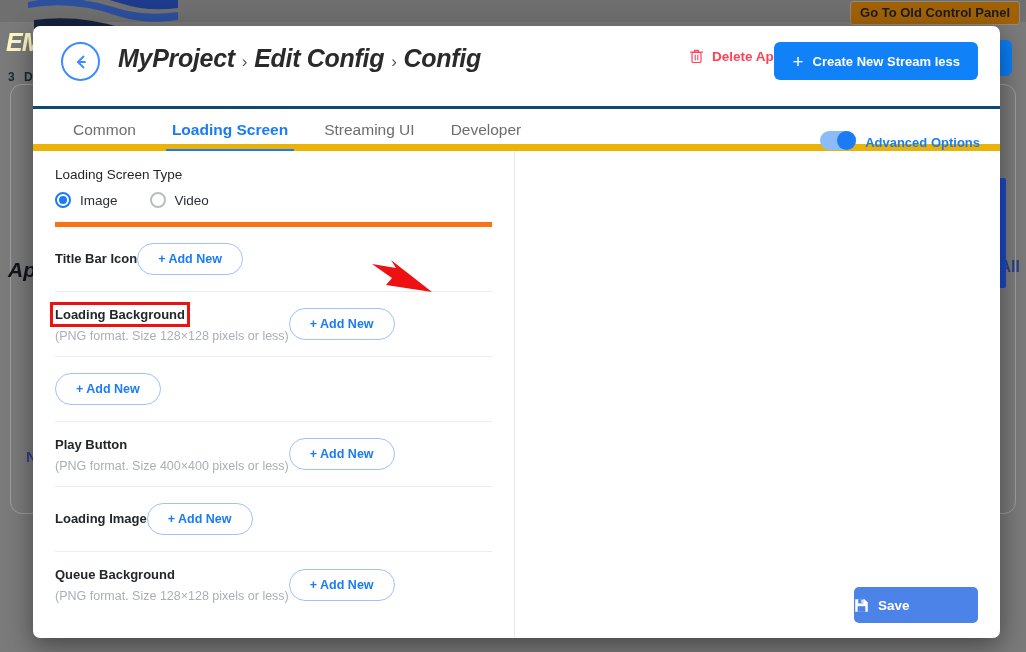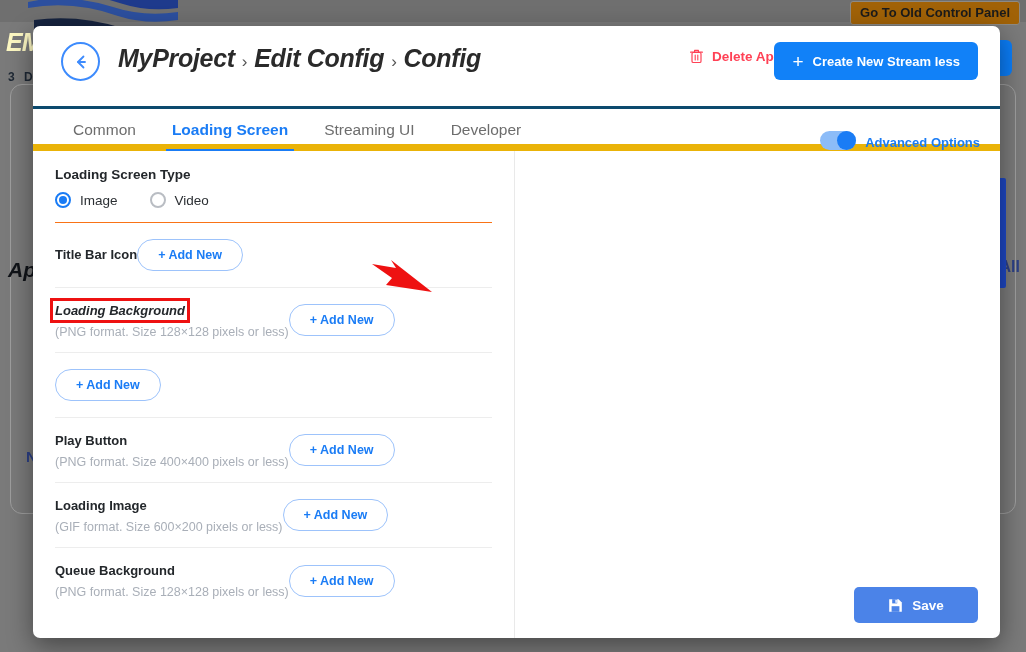--- a/index.html
+++ b/index.html
@@ -255,30 +255,30 @@
   }
   #left-pane {
     width: 482px;
     padding: 16px 22px 0 22px;
     border-right: 1px solid #e9e9e9;
   }
   #right-pane { flex: 1; position: relative; }
 
   #lst-title {
     font-size: 13.5px;
-    font-weight: 700;
+    font-weight: 400;
     color: #23272b;
     margin-bottom: 10px;
   }
   #radio-row {
     display: flex;
     align-items: center;
     gap: 32px;
     padding-bottom: 14px;
-    border-bottom: 1px solid #f97316;
+    border-bottom: 5px solid #f97316;
   }
   .radio-opt {
     display: flex;
     align-items: center;
     gap: 9px;
     cursor: pointer;
   }
   .radio-dot {
     width: 16px; height: 16px;
     border-radius: 50%;
@@ -328,38 +328,36 @@
     font-weight: 700;
     padding: 8px 20px;
     cursor: pointer;
     white-space: nowrap;
   }
 
   
   .asset-name.highlighted {
     outline: 3px solid #ee1111;
     outline-offset: 2px;
-    font-style: italic;
   }
 
   
   #save-btn {
     position: absolute;
     right: 22px; bottom: 27px;
     width: 124px; height: 36px;
     background: #4b83e8;
     border: none;
     border-radius: 5px;
     color: #fff;
     font-family: "Liberation Sans", sans-serif;
     font-size: 13.5px;
     font-weight: 700;
     display: flex;
     align-items: center;
-    justify-content: center;
     gap: 9px;
     cursor: pointer;
   }
 
   
   #anno-arrow {
     position: absolute;
     left: 370px; top: 258px;
     width: 66px; height: 44px;
     pointer-events: none;
@@ -488,21 +486,20 @@
         <div>
           <span class="asset-name">Play Button</span><br>
           <span class="asset-hint">(PNG format. Size 400×400 pixels or less)</span>
         </div>
         <button class="add-new">+ Add New</button>
       </div>
 
       <div class="asset-row">
         <div>
           <span class="asset-name">Loading Image</span><br>
-          <span class="asset-hint">(GIF format. Size 600×200 pixels or less)</span>
         </div>
         <button class="add-new">+ Add New</button>
       </div>
 
       <div class="asset-row">
         <div>
           <span class="asset-name">Queue Background</span><br>
           <span class="asset-hint">(PNG format. Size 128×128 pixels or less)</span>
         </div>
         <button class="add-new">+ Add New</button>

